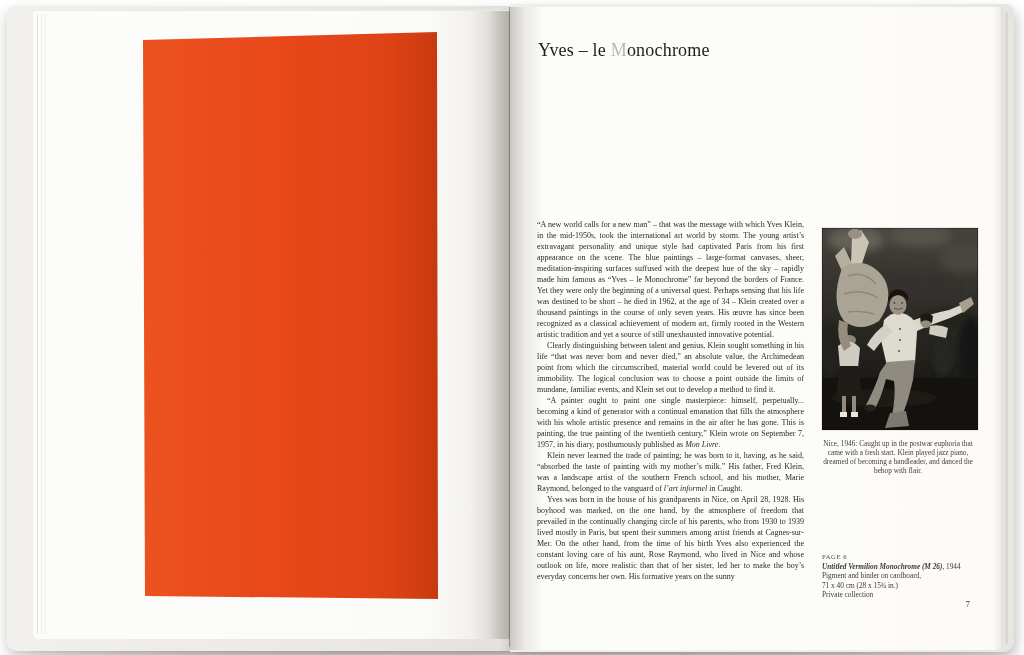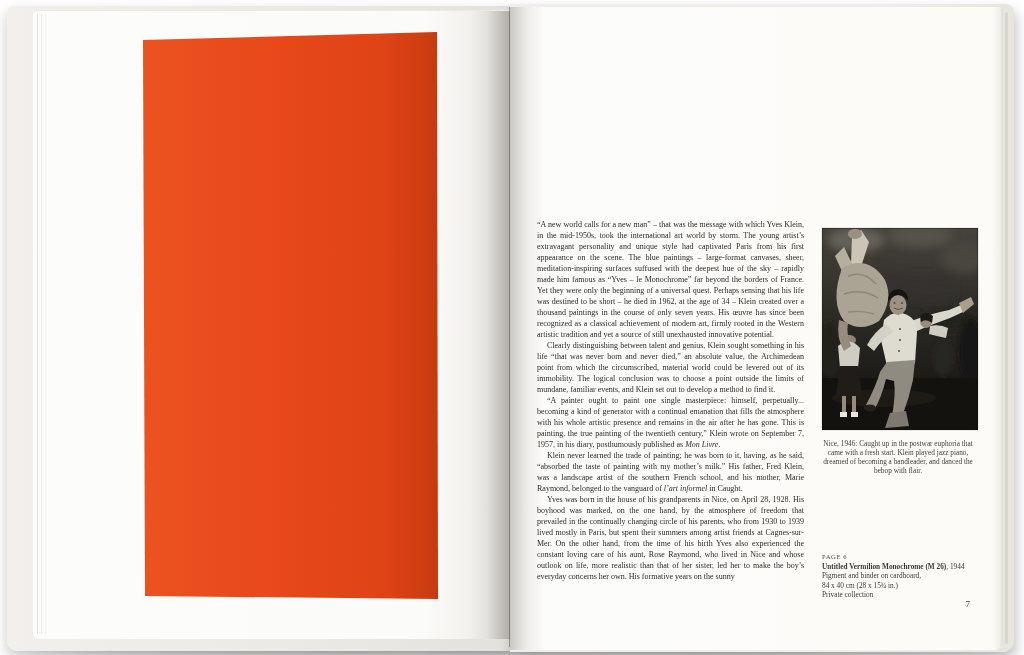--- a/index.html
+++ b/index.html
@@ -51,21 +51,21 @@
   .it{font-style:italic;}
 
   .photo{position:absolute;left:312px;top:221px;width:156px;height:202px;
          background:#1c1a17;box-shadow:0 0 0 0.5px #d9d7d1;}
   .photo-caption{position:absolute;left:312px;top:432px;width:152px;
                  font-size:7.3px;line-height:9px;color:#413f3b;text-align:center;}
 
   .artwork-caption{position:absolute;left:312px;top:545px;width:175px;
                    font-size:7.3px;line-height:9.6px;color:#3c3a36;}
   .caption-pageref{font-size:6.6px;letter-spacing:0.6px;color:#4a4844;}
-  .caption-worktitle{font-weight:bold;}
+  .caption-worktitle{font-style:italic;font-weight:bold;}
   .page-number{position:absolute;left:440px;top:592px;width:20px;text-align:right;
                font-size:9px;color:#3c3a36;}
 </style>
 </head>
 <body>
 
 <div class="stage">
 
   <div class="book-shadow"></div>
   <div class="cover-left"></div>
@@ -87,20 +87,23 @@
         </linearGradient>
       </defs>
       <polygon points="5,13 299,5 300,572 7,569" fill="url(#verm)"></polygon>
     </svg>
     <div class="gutter-left"></div>
   </div>
 
   <div class="right-page">
     <div class="gutter-right"></div>
 
+    <div class="chapter-title">
+      <span>Yves – le </span><span class="title-initial">M</span><span>onochrome</span>
+    </div>
 
     <div class="body-text">
         <p class=""><span>“A new world calls for a new man” – that was the message with which Yves Klein, in the mid-1950s, took the international art world by storm. The young artist’s extravagant personality and unique style had captivated Paris from his first appearance on the scene. The blue paintings – large-format canvases, sheer, meditation-inspiring surfaces suffused with the deepest hue of the sky – rapidly made him famous as “Yves – le Monochrome” far beyond the borders of France. Yet they were only the beginning of a universal quest. Perhaps sensing that his life was destined to be short – he died in 1962, at the age of 34 – Klein created over a thousand paintings in the course of only seven years. His œuvre has since been recognized as a classical achievement of modern art, firmly rooted in the Western artistic tradition and yet a source of still unexhausted innovative potential.</span></p>
         <p class="indent"><span>Clearly distinguishing between talent and genius, Klein sought something in his life “that was never born and never died,” an absolute value, the Archimedean point from which the circumscribed, material world could be levered out of its immobility. The logical conclusion was to choose a point outside the limits of mundane, familiar events, and Klein set out to develop a method to find it.</span></p>
         <p class="indent"><span>“A painter ought to paint one single masterpiece: himself, perpetually... becoming a kind of generator with a continual emanation that fills the atmosphere with his whole artistic presence and remains in the air after he has gone. This is painting, the true painting of the twentieth century,” Klein wrote on September 7, 1957, in his diary, posthumously published as </span><span class="it">Mon Livre</span><span>.</span></p>
         <p class="indent"><span>Klein never learned the trade of painting; he was born to it, having, as he said, “absorbed the taste of painting with my mother’s milk.” His father, Fred Klein, was a landscape artist of the southern French school, and his mother, Marie Raymond, belonged to the vanguard of </span><span class="it">l’art informel</span><span> in Caught.</span></p>
         <p class="indent"><span>Yves was born in the house of his grandparents in Nice, on April 28, 1928. His boyhood was marked, on the one hand, by the atmosphere of freedom that prevailed in the continually changing circle of his parents, who from 1930 to 1939 lived mostly in Paris, but spent their summers among artist friends at Cagnes-sur-Mer. On the other hand, from the time of his birth Yves also experienced the constant loving care of his aunt, Rose Raymond, who lived in Nice and whose outlook on life, more realistic than that of her sister, led her to make the boy’s everyday concerns her own. His formative years on the sunny</span></p>
       </div>
 
     <div class="photo">
@@ -185,21 +188,21 @@
     </div>
 
     <div class="photo-caption">Nice, 1946: Caught up in the postwar euphoria that came with a fresh start. Klein played jazz piano, dreamed of becoming a bandleader, and danced the bebop with flair.</div>
 
     <div class="artwork-caption">
       <div class="caption-pageref">PAGE 6</div>
       <div>
         <span class="caption-worktitle">Untitled Vermilion Monochrome (M 26)</span><span>, 1944</span>
       </div>
       <div>Pigment and binder on cardboard,</div>
-      <div>84 x 40 cm (28 x 15¾ in.)</div>
+      <div>71 x 40 cm (28 x 15¾ in.)</div>
       <div>Private collection</div>
     </div>
 
     <div class="page-number">7</div>
   </div>
 
   <div class="spine-line"></div>
   <div class="right-edge-stack"></div>
 
 </div>

